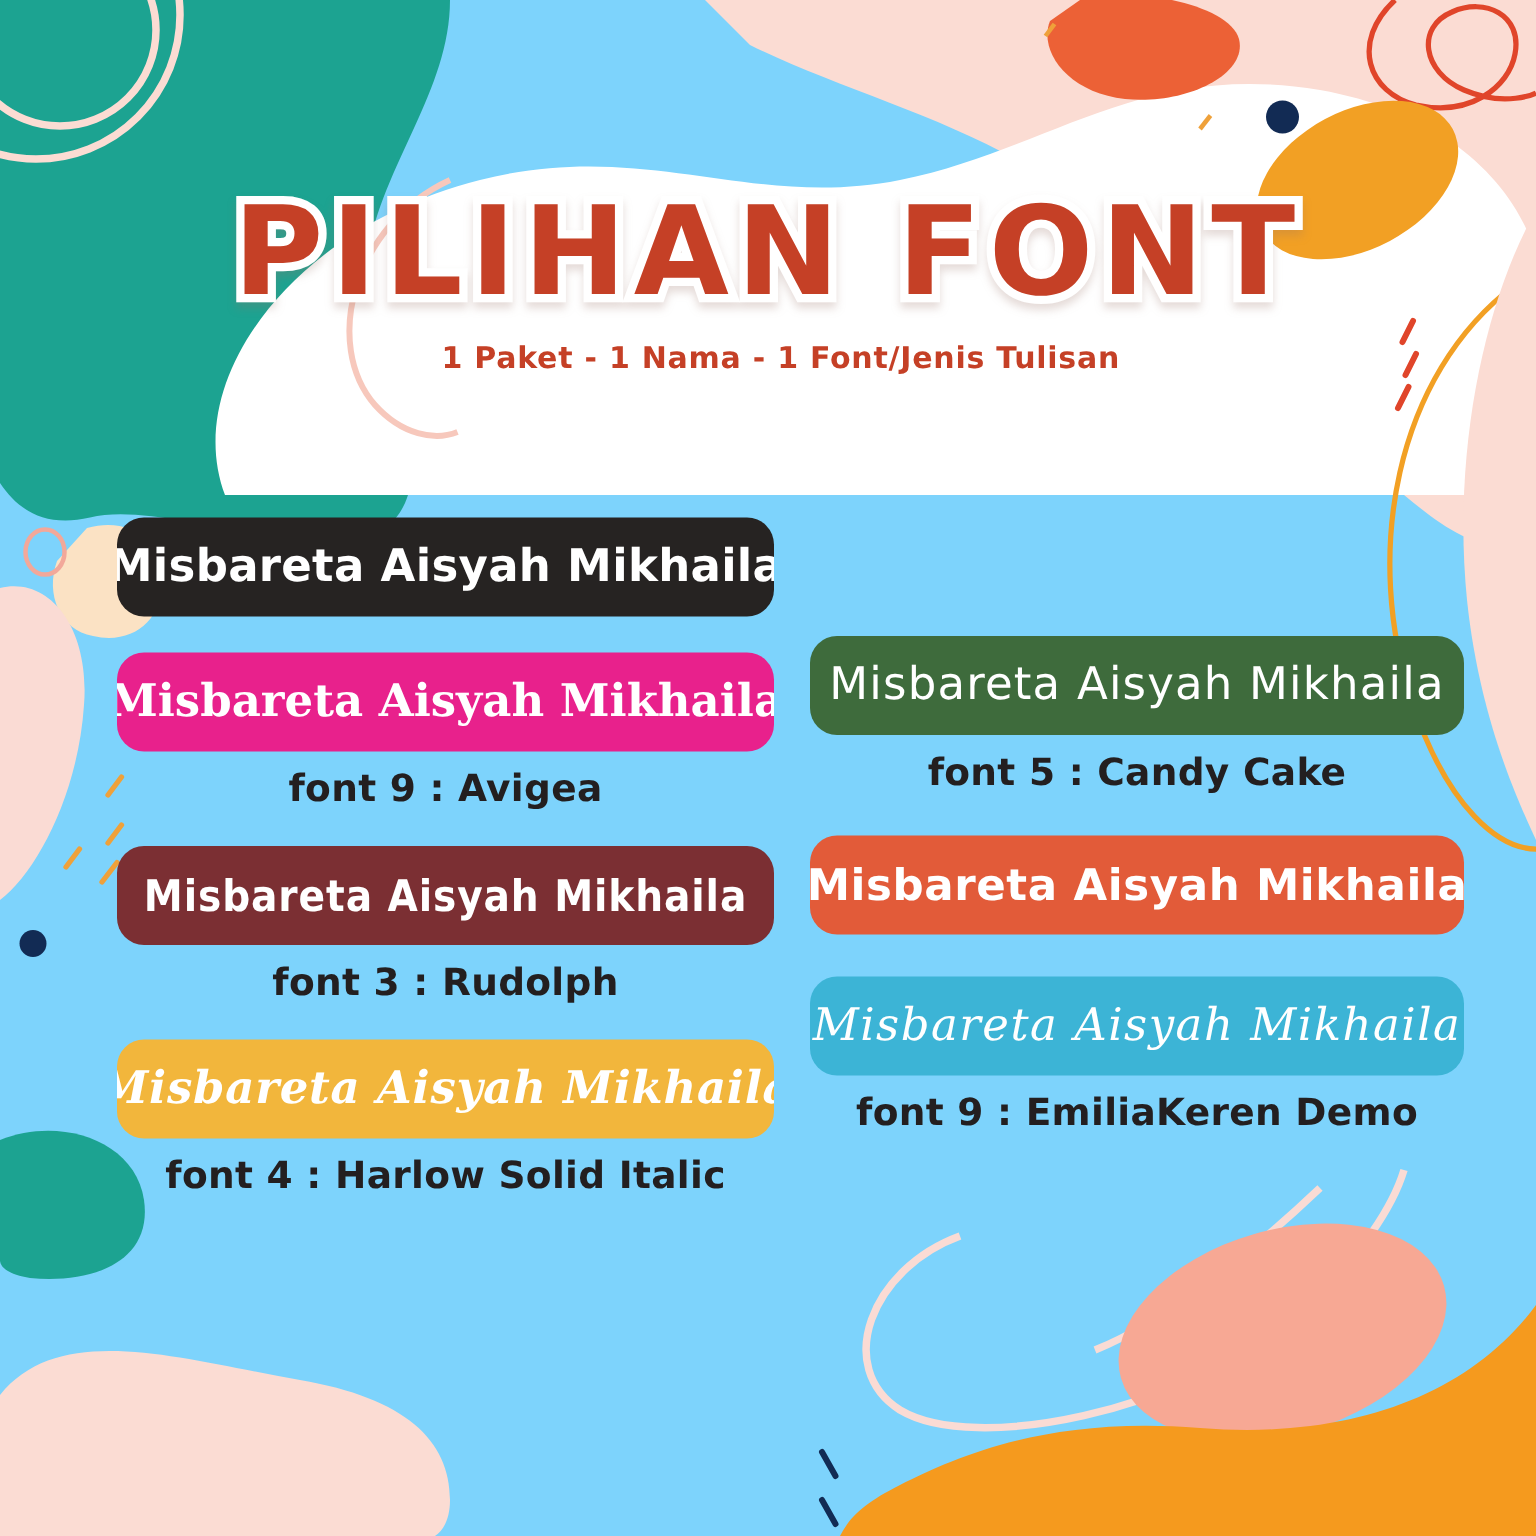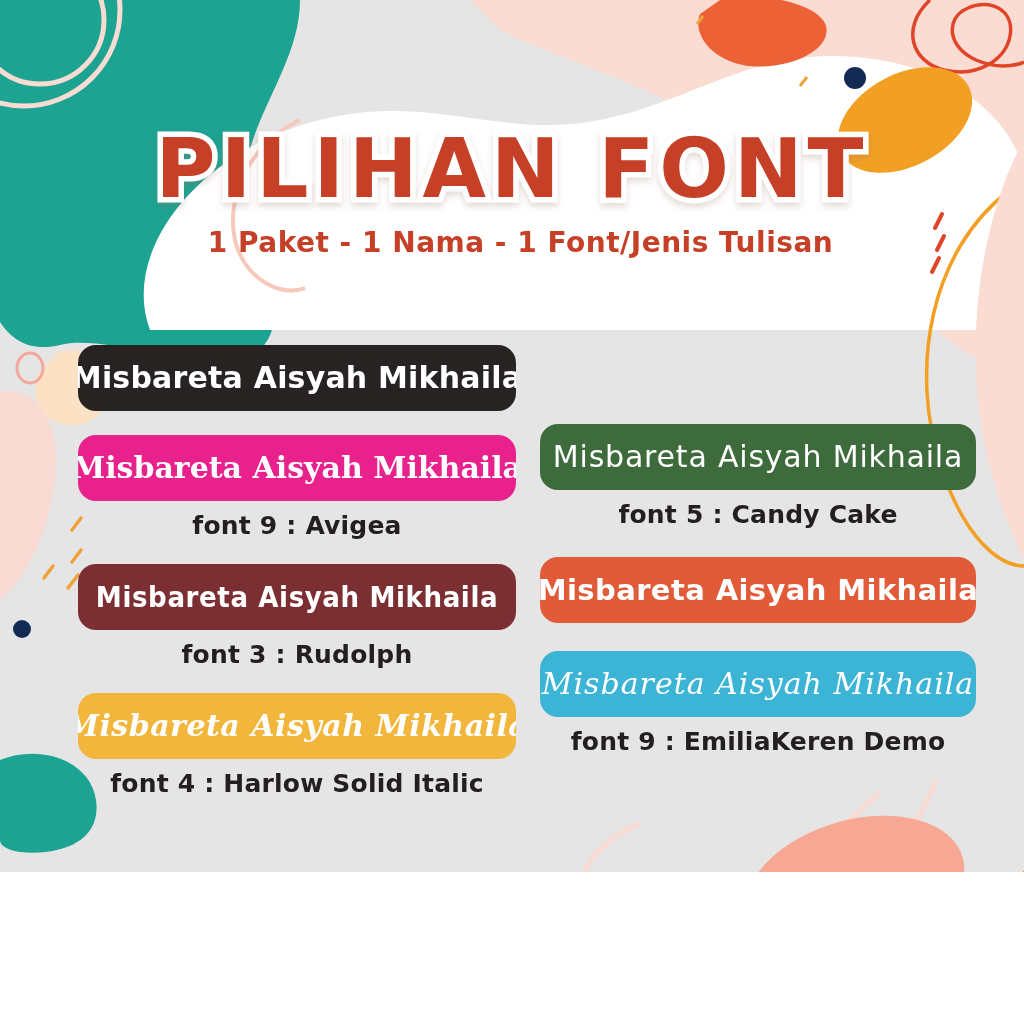--- a/index.html
+++ b/index.html
@@ -5,23 +5,23 @@
   * { margin:0; padding:0; box-sizing:border-box; }
   html,body{ width:1024px; height:1024px; }
   body{
     font-family:"Liberation Sans", sans-serif;
     background:#FFFFFF;
     overflow:hidden;
     position:relative;
   }
   #canvas{
     position:relative;
-    width:1024px; height:872px;
+    width:1024px; height:1024px;
     overflow:hidden;
-    background:#e5e5e5;
+    background:#7dd3fc;
   }
   #bg{ position:absolute; inset:0; width:1024px; height:1024px; }
 
   
   .header{
     position:absolute; left:0; top:128px; width:1024px;
     text-align:center; z-index:5;
   }
   .title{
     font-family:"DejaVu Sans", sans-serif;
@@ -31,21 +31,21 @@
     color:#C54026;
     line-height:1;
     -webkit-text-stroke:11px #FFFFFF;
     paint-order:stroke fill;
     filter:drop-shadow(0 4px 3px rgba(150,110,100,.25));
   }
   .subtitle{
     margin-top:16px;
     font-family:"DejaVu Sans", sans-serif;
     font-weight:bold;
-    font-size:28px;
+    font-size:20px;
     letter-spacing:.5px;
     color:#C54026;
     margin-left:17px;
   }
 
   
   .col{ position:absolute; z-index:6; }
   .col-left{  left:78px;  top:345px;  width:438px; }
   .col-right{ left:540px; top:424px;  width:436px; }
 

